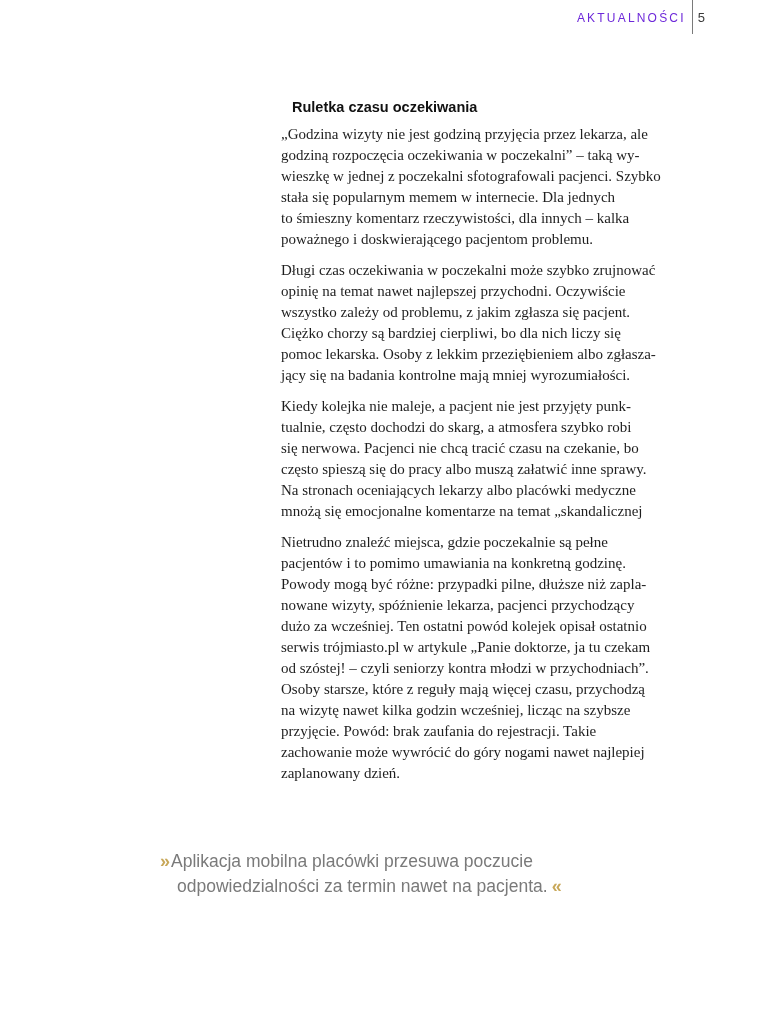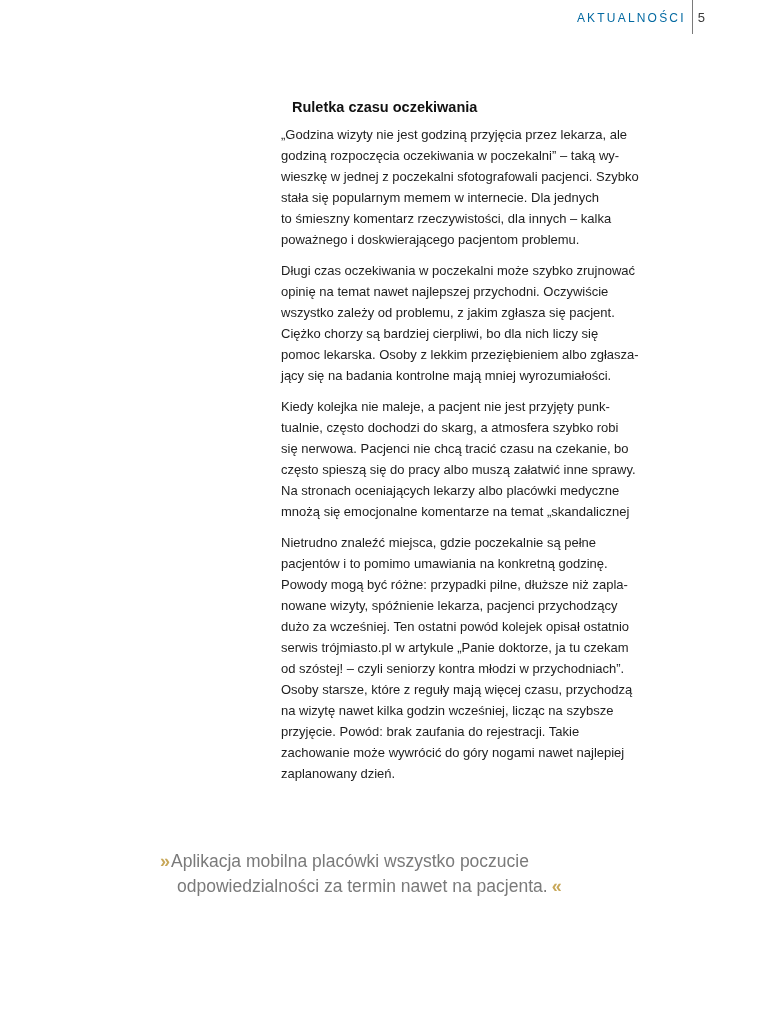--- a/index.html
+++ b/index.html
@@ -18,21 +18,21 @@
       top: 0;
       right: 0;
       height: 36px;
       display: flex;
       align-items: flex-start;
     }
     .section-label {
       font-family: "Liberation Sans", sans-serif;
       font-size: 12px;
       letter-spacing: 2.2px;
-      color: #0369a1;
+      color: #6d28d9;
       margin-top: 11px;
       margin-right: 6px;
     }
     .header-divider {
       width: 1px;
       height: 34px;
       background: #7a7a7a;
       margin-right: 5px;
     }
     .page-number {
@@ -50,22 +50,22 @@
     }
     .article-heading {
       font-family: "Liberation Sans", sans-serif;
       font-weight: bold;
       font-size: 14.5px;
       color: #111111;
       margin: 0 0 6px 11px;
       line-height: 22px;
     }
     .paragraph {
-      font-family: Liberation Sans, sans-serif;
-      font-size: 13px;
+      font-family: Liberation Serif, serif;
+      font-size: 15px;
       line-height: 21px;
       color: #1e1e1e;
       margin: 0 0 10px 0;
       white-space: pre-line;
     }
     .pull-quote {
       position: absolute;
       left: 160px;
       top: 849px;
       width: 470px;
@@ -127,15 +127,15 @@
 serwis trójmiasto.pl w artykule „Panie doktorze, ja tu czekam
 od szóstej! – czyli seniorzy kontra młodzi w przychodniach”.
 Osoby starsze, które z reguły mają więcej czasu, przychodzą
 na wizytę nawet kilka godzin wcześniej, licząc na szybsze
 przyjęcie. Powód: brak zaufania do rejestracji. Takie
 zachowanie może wywrócić do góry nogami nawet najlepiej
 zaplanowany dzień.</p>
 </div>
 
 <div class="pull-quote">
-  <span class="pull-quote-line"><span class="quote-mark open" style="color: rgb(200, 168, 90);">»</span><span>Aplikacja mobilna placówki wszystko poczucie</span></span>
+  <span class="pull-quote-line"><span class="quote-mark open" style="color: rgb(200, 168, 90);">»</span><span>Aplikacja mobilna placówki przesuwa poczucie</span></span>
   <span class="pull-quote-line indent"><span>odpowiedzialności za termin nawet na pacjenta.</span><span class="quote-mark close" style="color: rgb(200, 168, 90);">«</span></span>
 </div>
 
 </body></html>

